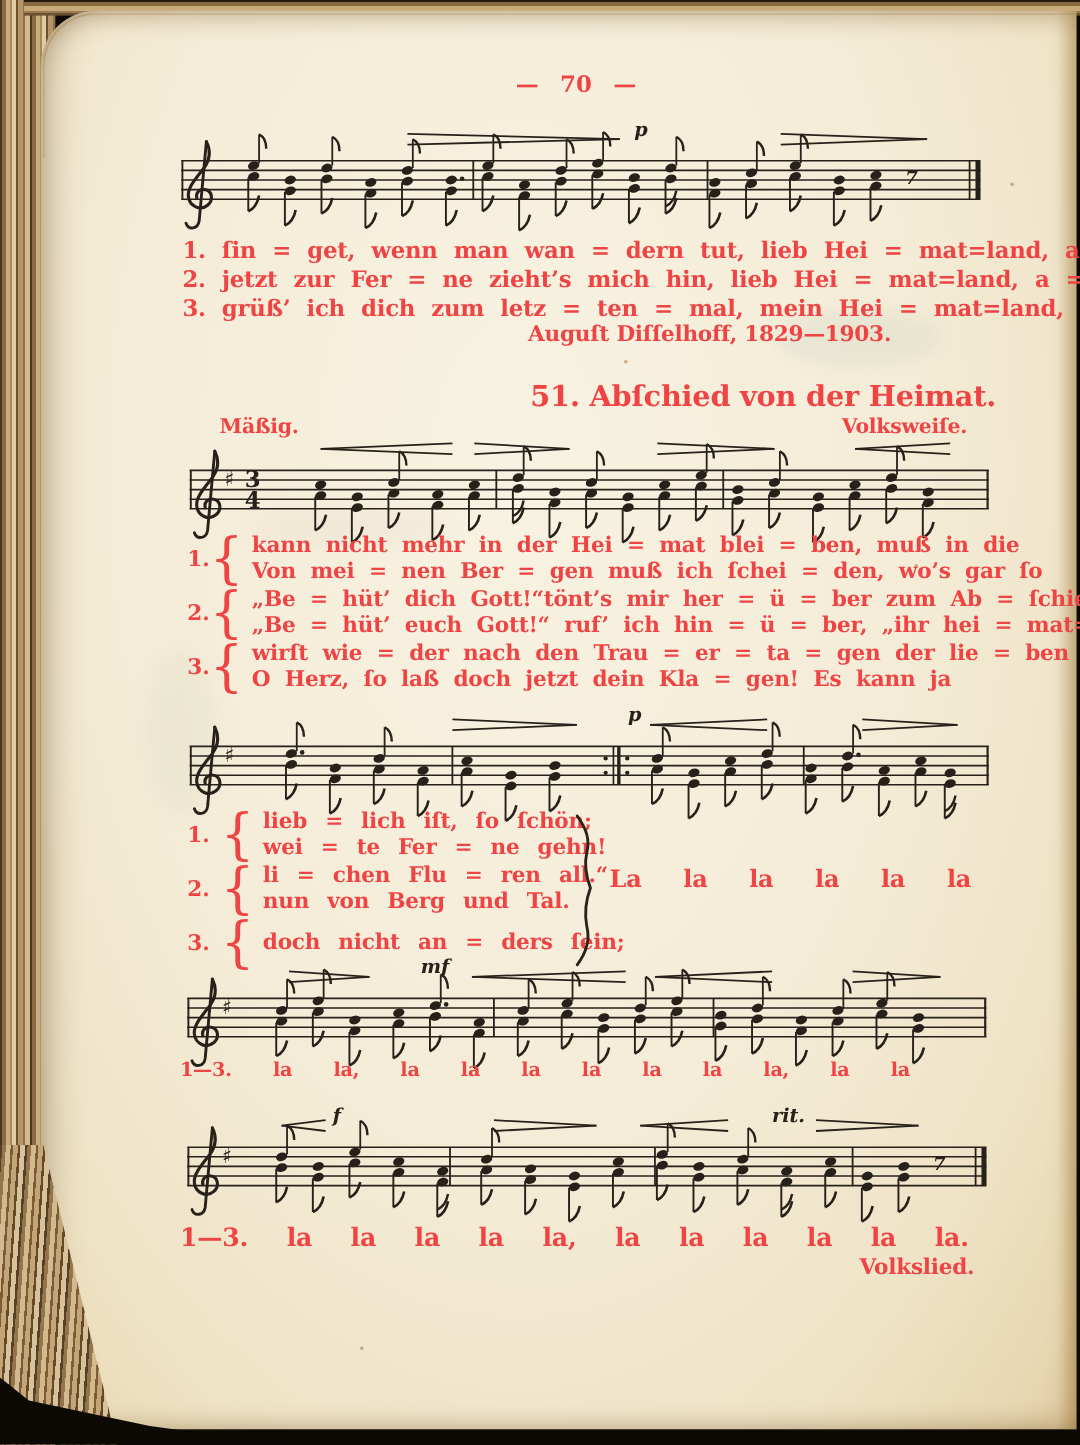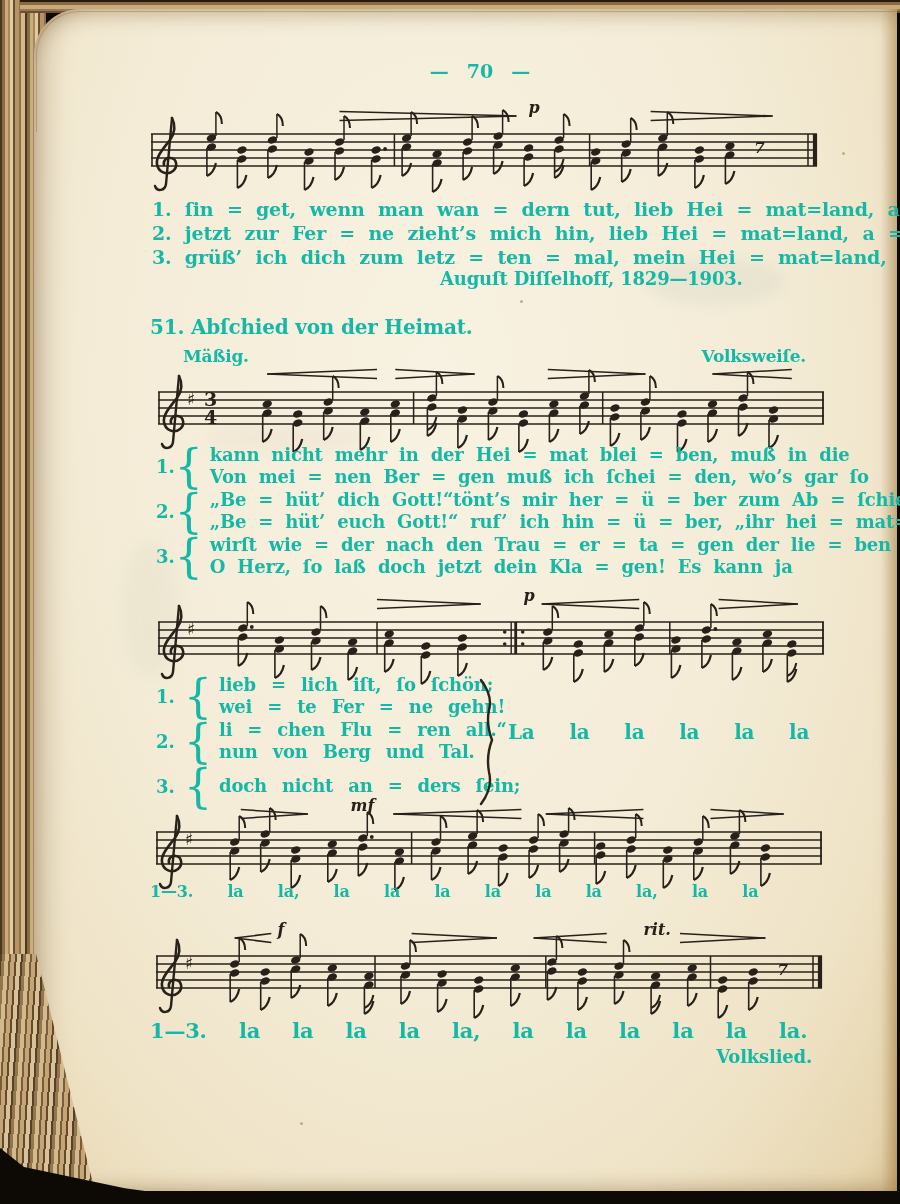--- a/index.html
+++ b/index.html
@@ -48,30 +48,30 @@
     position:absolute;right:3px;top:9px;bottom:13px;width:16px;
     background:linear-gradient(90deg,rgba(170,130,70,0),rgba(160,120,60,.35));
   }
   
   .stain{position:absolute;border-radius:50%;pointer-events:none;}
   .st1{left:645px;top:258px;width:140px;height:48px;background:#9db4a8;opacity:.13;filter:blur(7px);}
   .st2{left:205px;top:425px;width:170px;height:28px;background:#c9a8a0;opacity:.10;filter:blur(8px);}
   .st3{left:120px;top:540px;width:60px;height:140px;background:#aab9a0;opacity:.10;filter:blur(9px);}
   .dot{position:absolute;width:3px;height:3px;border-radius:50%;background:#a3773f;opacity:.55;}
   
-  .content{position:absolute;inset:0;color:#14b8a6;}
+  .content{position:absolute;inset:0;color:#ef4444;}
   .fr{font-weight:bold;letter-spacing:-0.2px;}
   .abs{position:absolute;}
   #pagenum{top:60px;left:160px;width:640px;text-align:center;font-size:19px;font-weight:bold;}
   #pagenum .dash{display:inline-block;margin:0 18px;}
   .staff{position:absolute;}
   #staff1{left:140px;top:100px;width:690px;height:110px;}
   #lyrics1{left:152px;top:197px;width:668px;font-size:19px;line-height:24px;word-spacing:7px;white-space:nowrap;}
   #attribution{top:268px;left:440px;width:376px;text-align:left;font-size:18px;}
-  #title{top:315px;left:150px;width:680px;text-align:left;font-size:20px;}
+  #title{top:315px;left:150px;width:680px;text-align:right;font-size:24px;}
   #tempo{top:346px;left:183px;font-size:17px;}
   #source{top:346px;left:560px;width:246px;text-align:right;font-size:17px;}
   #staff2{left:150px;top:358px;width:684px;height:110px;}
   #versesA{left:156px;top:444px;width:680px;}
   #versesB{left:156px;top:674px;width:400px;}
   .vgroup{display:flex;align-items:center;margin-bottom:1px;}
   .vnum{width:28px;font-size:18px;font-weight:bold;}
   .vbrace{font-size:44px;font-weight:400;margin-right:7px;transform:scaleY(1.05);line-height:44px;}
   .vline{font-size:18px;font-weight:bold;line-height:22px;word-spacing:6px;white-space:nowrap;letter-spacing:-0.2px;}
   #versesB .vline{word-spacing:9px;}

